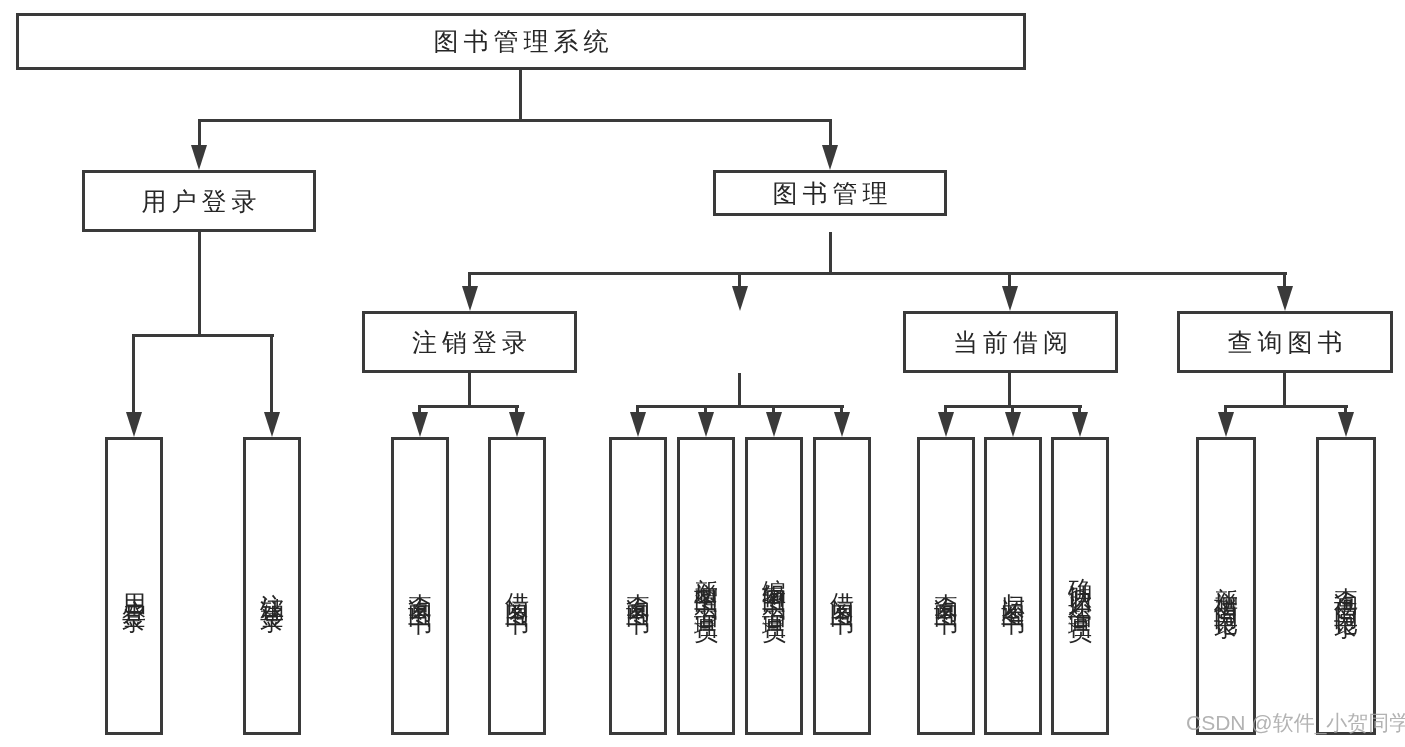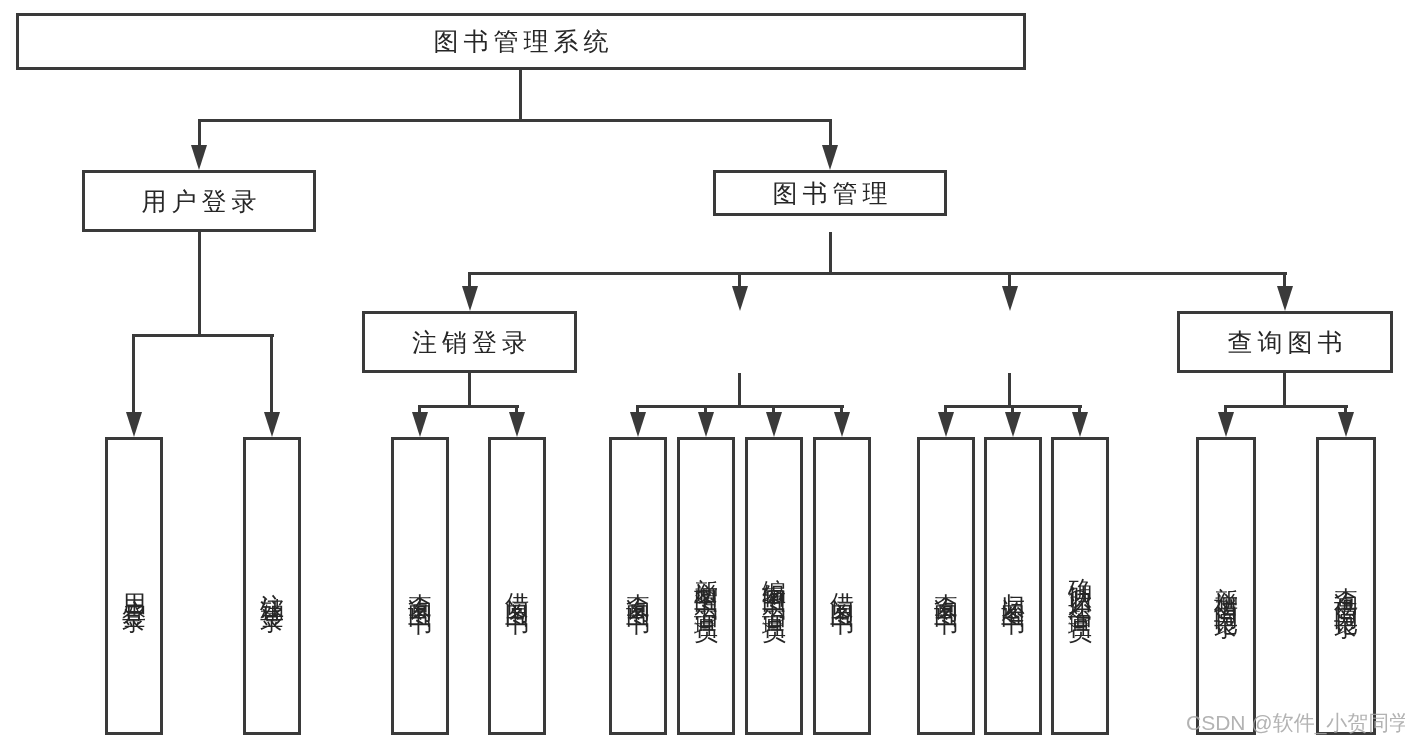--- a/index.html
+++ b/index.html
@@ -86,20 +86,23 @@
   <div class="v" style="left:738px;top:272px;height:17px;"></div>
   <div class="arrow" style="left:732px;top:286px;"></div>
   <div class="v" style="left:1008px;top:272px;height:17px;"></div>
   <div class="arrow" style="left:1002px;top:286px;"></div>
   <div class="v" style="left:1283px;top:272px;height:17px;"></div>
   <div class="arrow" style="left:1277px;top:286px;"></div>
 
   <div class="node" style="left:362px;top:311px;width:215px;height:62px;">
     <span>注销登录</span>
   </div>
+  <div class="node" style="left:903px;top:311px;width:215px;height:62px;">
+    <span>当前借阅</span>
+  </div>
   <div class="node" style="left:1177px;top:311px;width:216px;height:62px;">
     <span>查询图书</span>
   </div>
 
   <div class="v" style="left:468px;top:373px;height:32px;"></div>
   <div class="h" style="left:418px;top:405px;width:101px;"></div>
   <div class="v" style="left:418px;top:405px;height:10px;"></div>
   <div class="arrow" style="left:412px;top:412px;"></div>
   <div class="v" style="left:515px;top:405px;height:10px;"></div>
   <div class="arrow" style="left:509px;top:412px;"></div>

